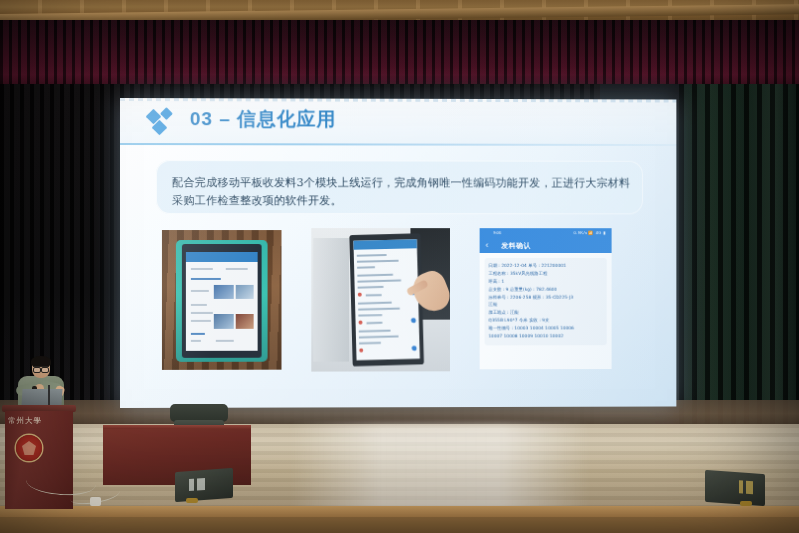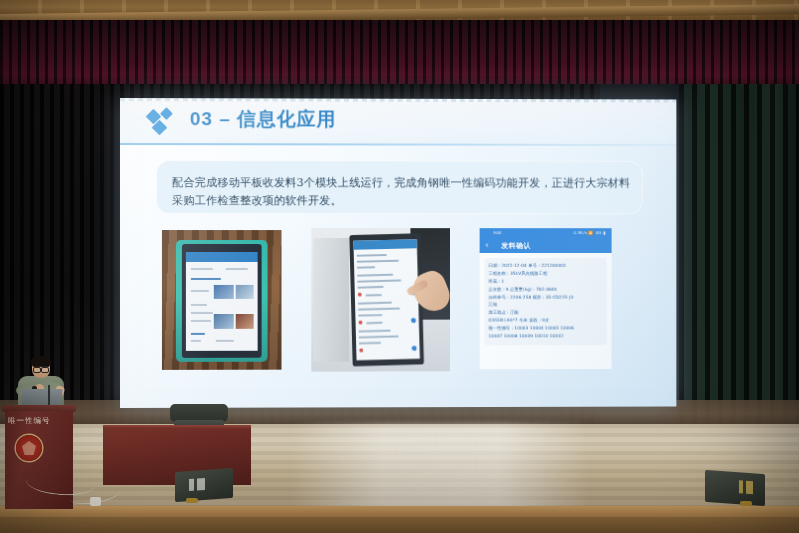--- a/index.html
+++ b/index.html
@@ -396,21 +396,21 @@
     <div class="pr-handL"></div>
     <div class="pr-handR"></div>
     <div class="pr-watch"></div>
   </div>
 
   <div id="podium">
     <div class="laptop"></div>
     <div class="mic-stand"></div>
     <div class="pod-top"></div>
     <div class="pod-body"></div>
-    <div class="pod-name">唯一性编号</div>
+    <div class="pod-name">常州大學</div>
     <div class="pod-emblem"></div>
   </div>
 
   <div class="spk spk1"></div>
   <div class="spk-foot" style="left:186px;top:498px;"></div>
   <div class="spk spk2"></div>
   <div class="spk-foot" style="left:740px;top:501px;"></div>
 
   <div class="cable cable1"></div>
   <div class="cable cable2"></div>

